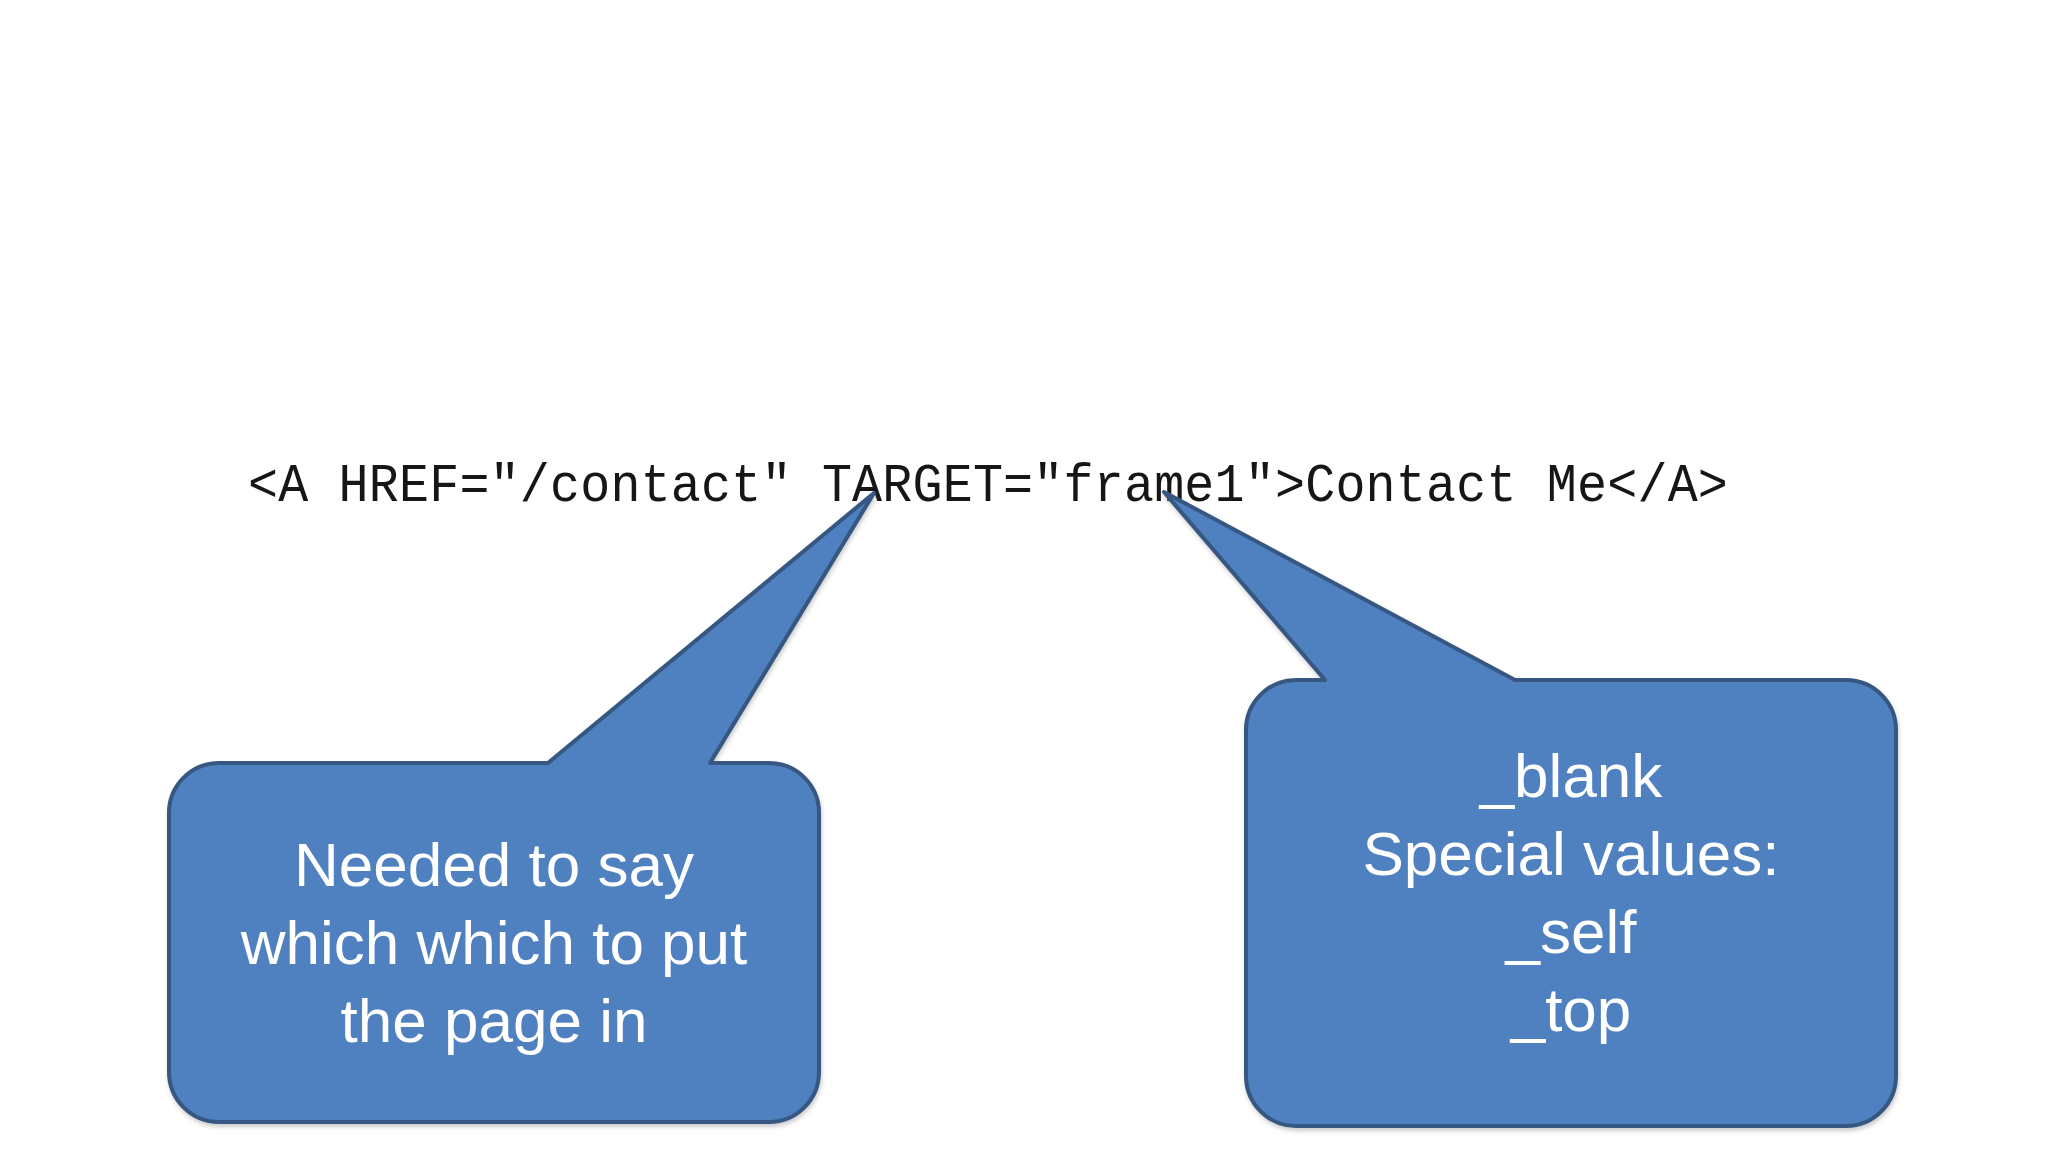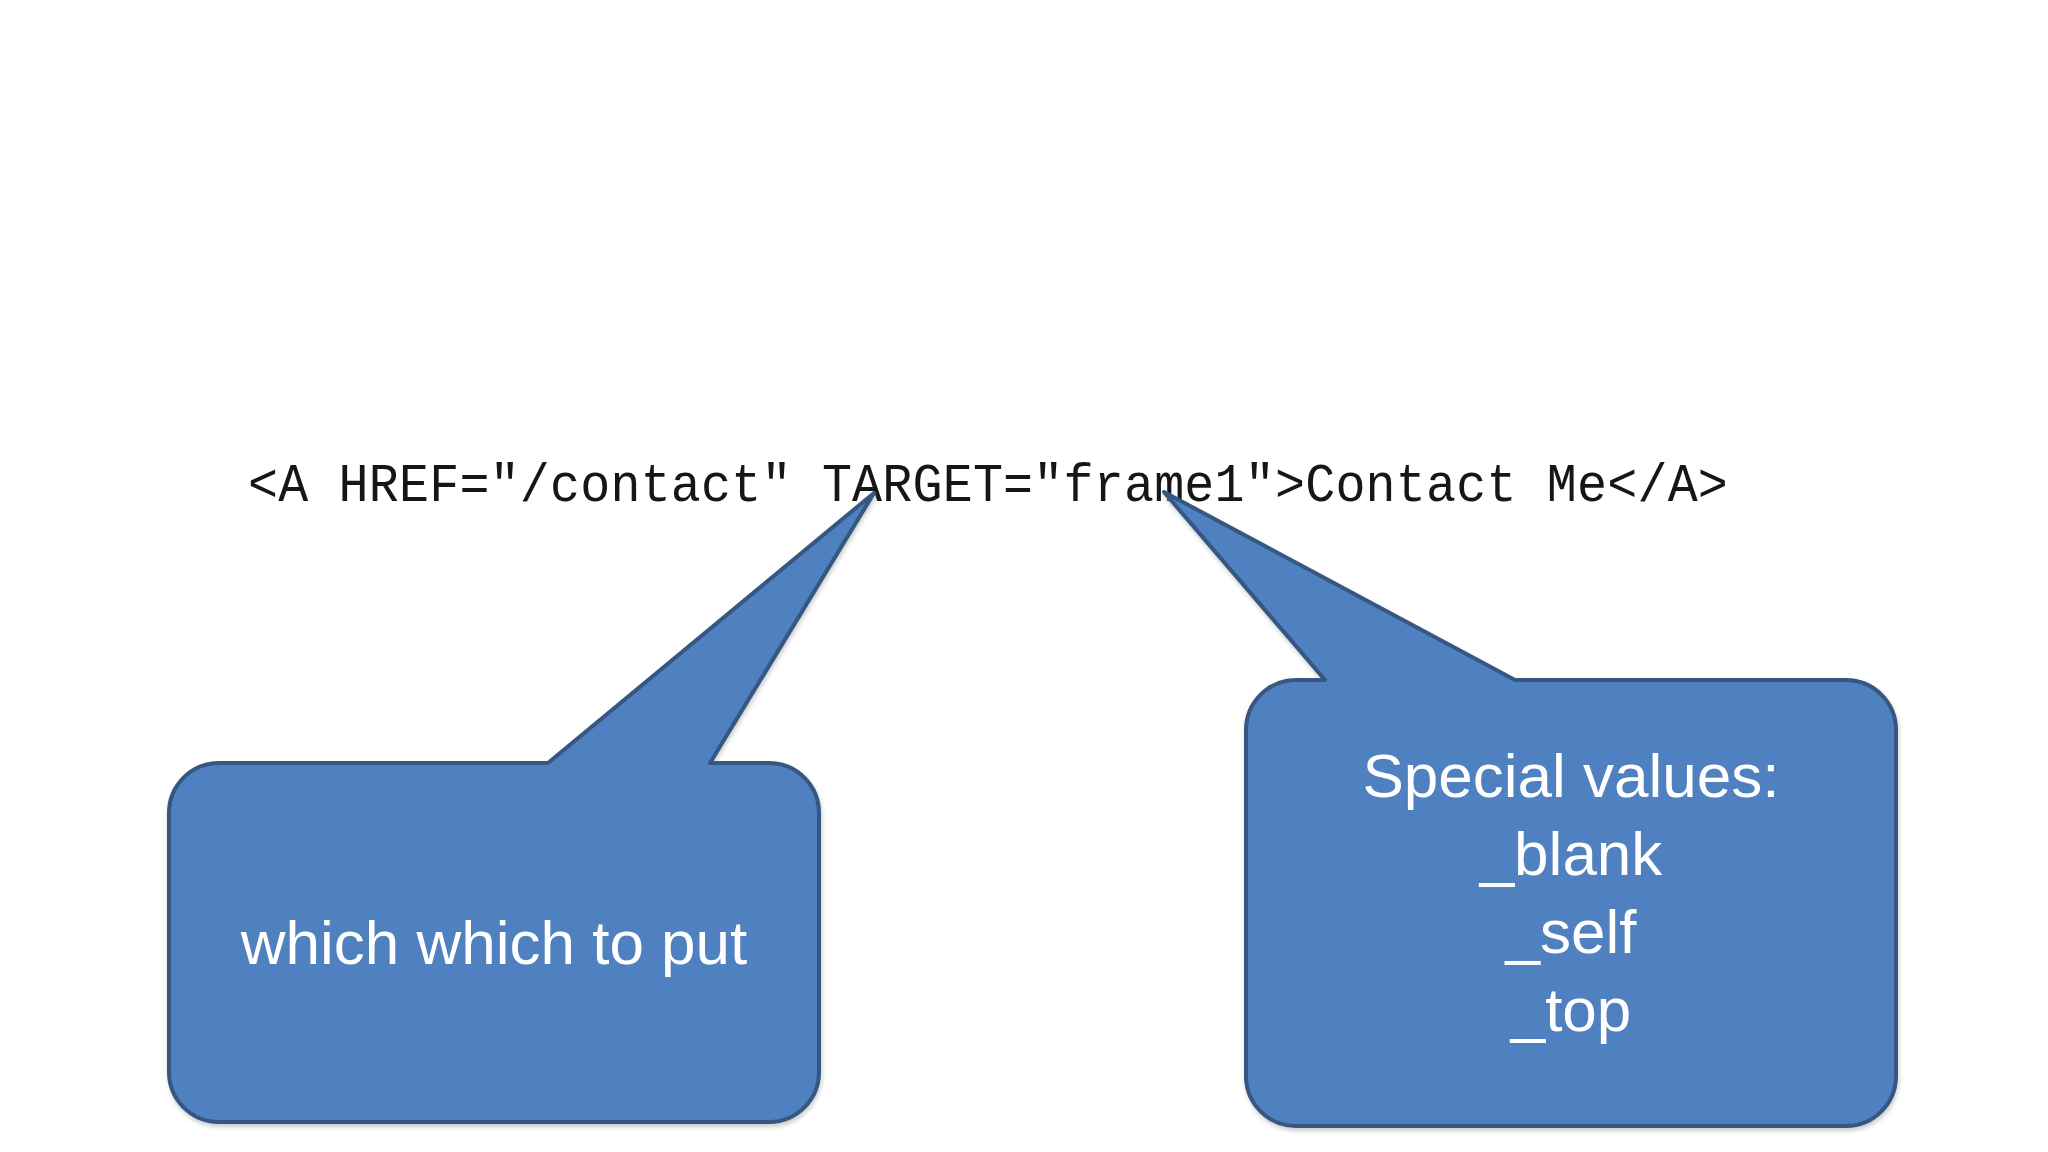--- a/index.html
+++ b/index.html
@@ -101,23 +101,25 @@
              V 1076
              A 50,50 0 0 1 1846,1126
              H 1296
              A 50,50 0 0 1 1246,1076
              V 730
              A 50,50 0 0 1 1296,680
              Z"></path>
   </svg>
 
   <div class="callout-text left">
+    <div class="callout-line">Needed to say</div>
     <div class="callout-line">which which to put</div>
+    <div class="callout-line">the page in</div>
   </div>
 
   <div class="callout-text right">
+    <div class="callout-line">_blank</div>
     <div class="callout-line">Special values:</div>
-    <div class="callout-line">_blank</div>
     <div class="callout-line">_self</div>
     <div class="callout-line">_top</div>
   </div>
 
 </div>
 
 </body></html>

